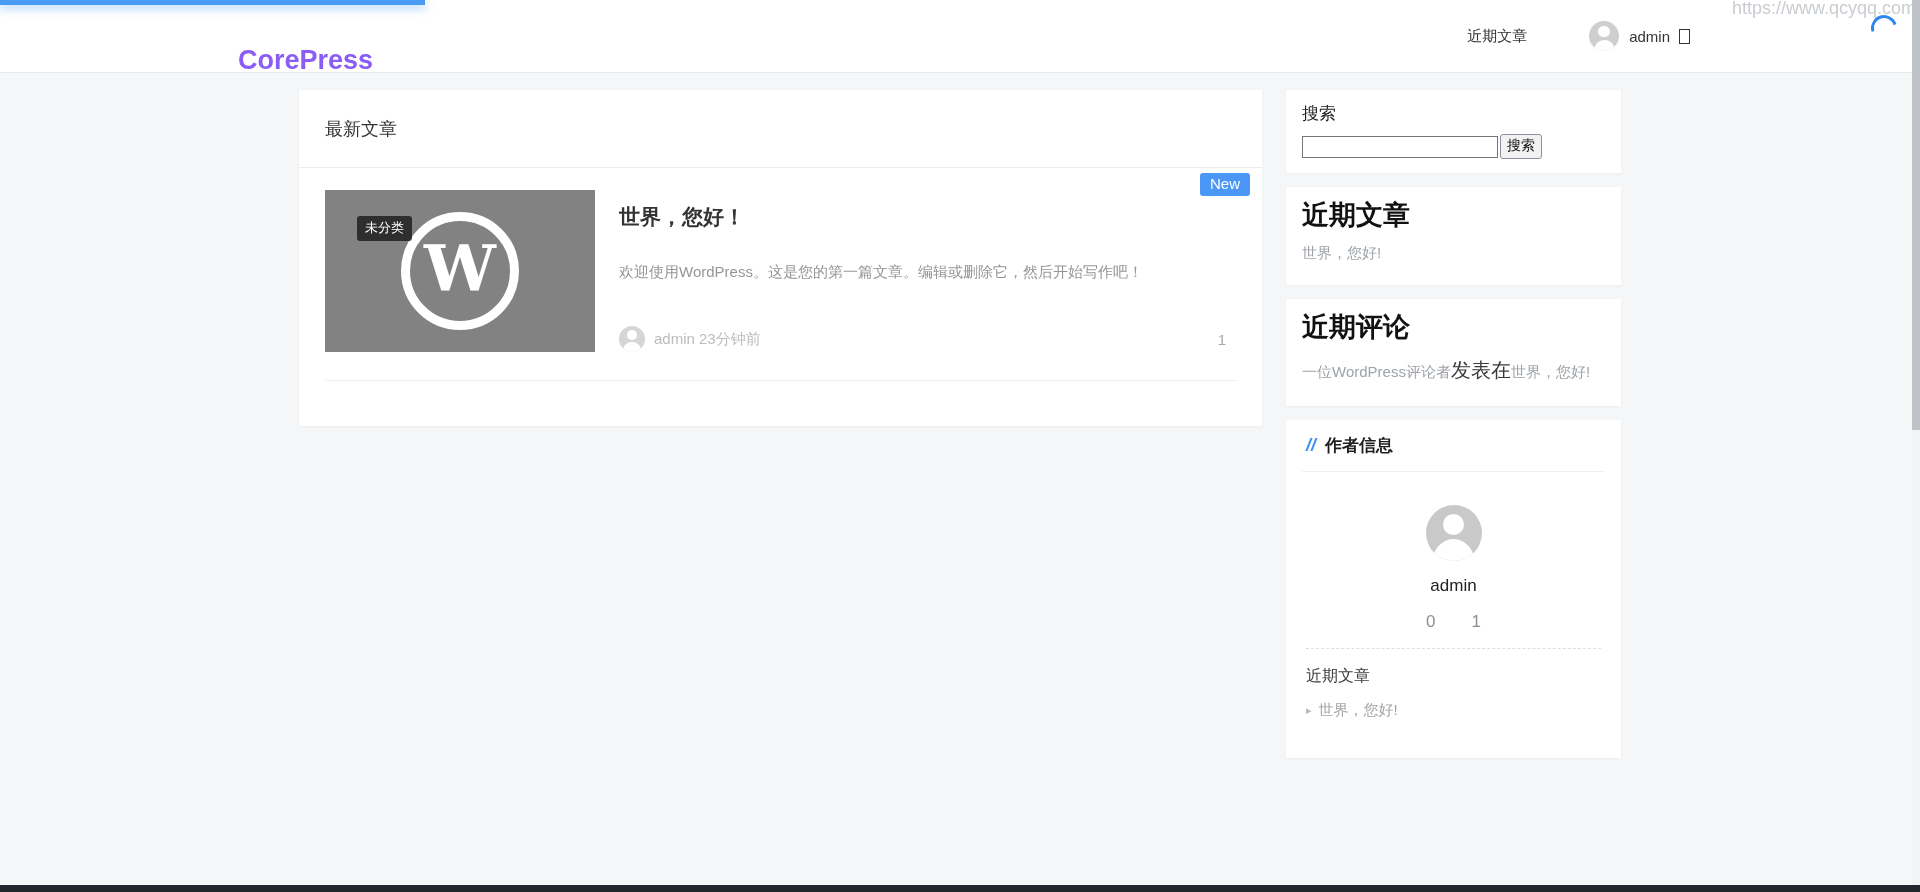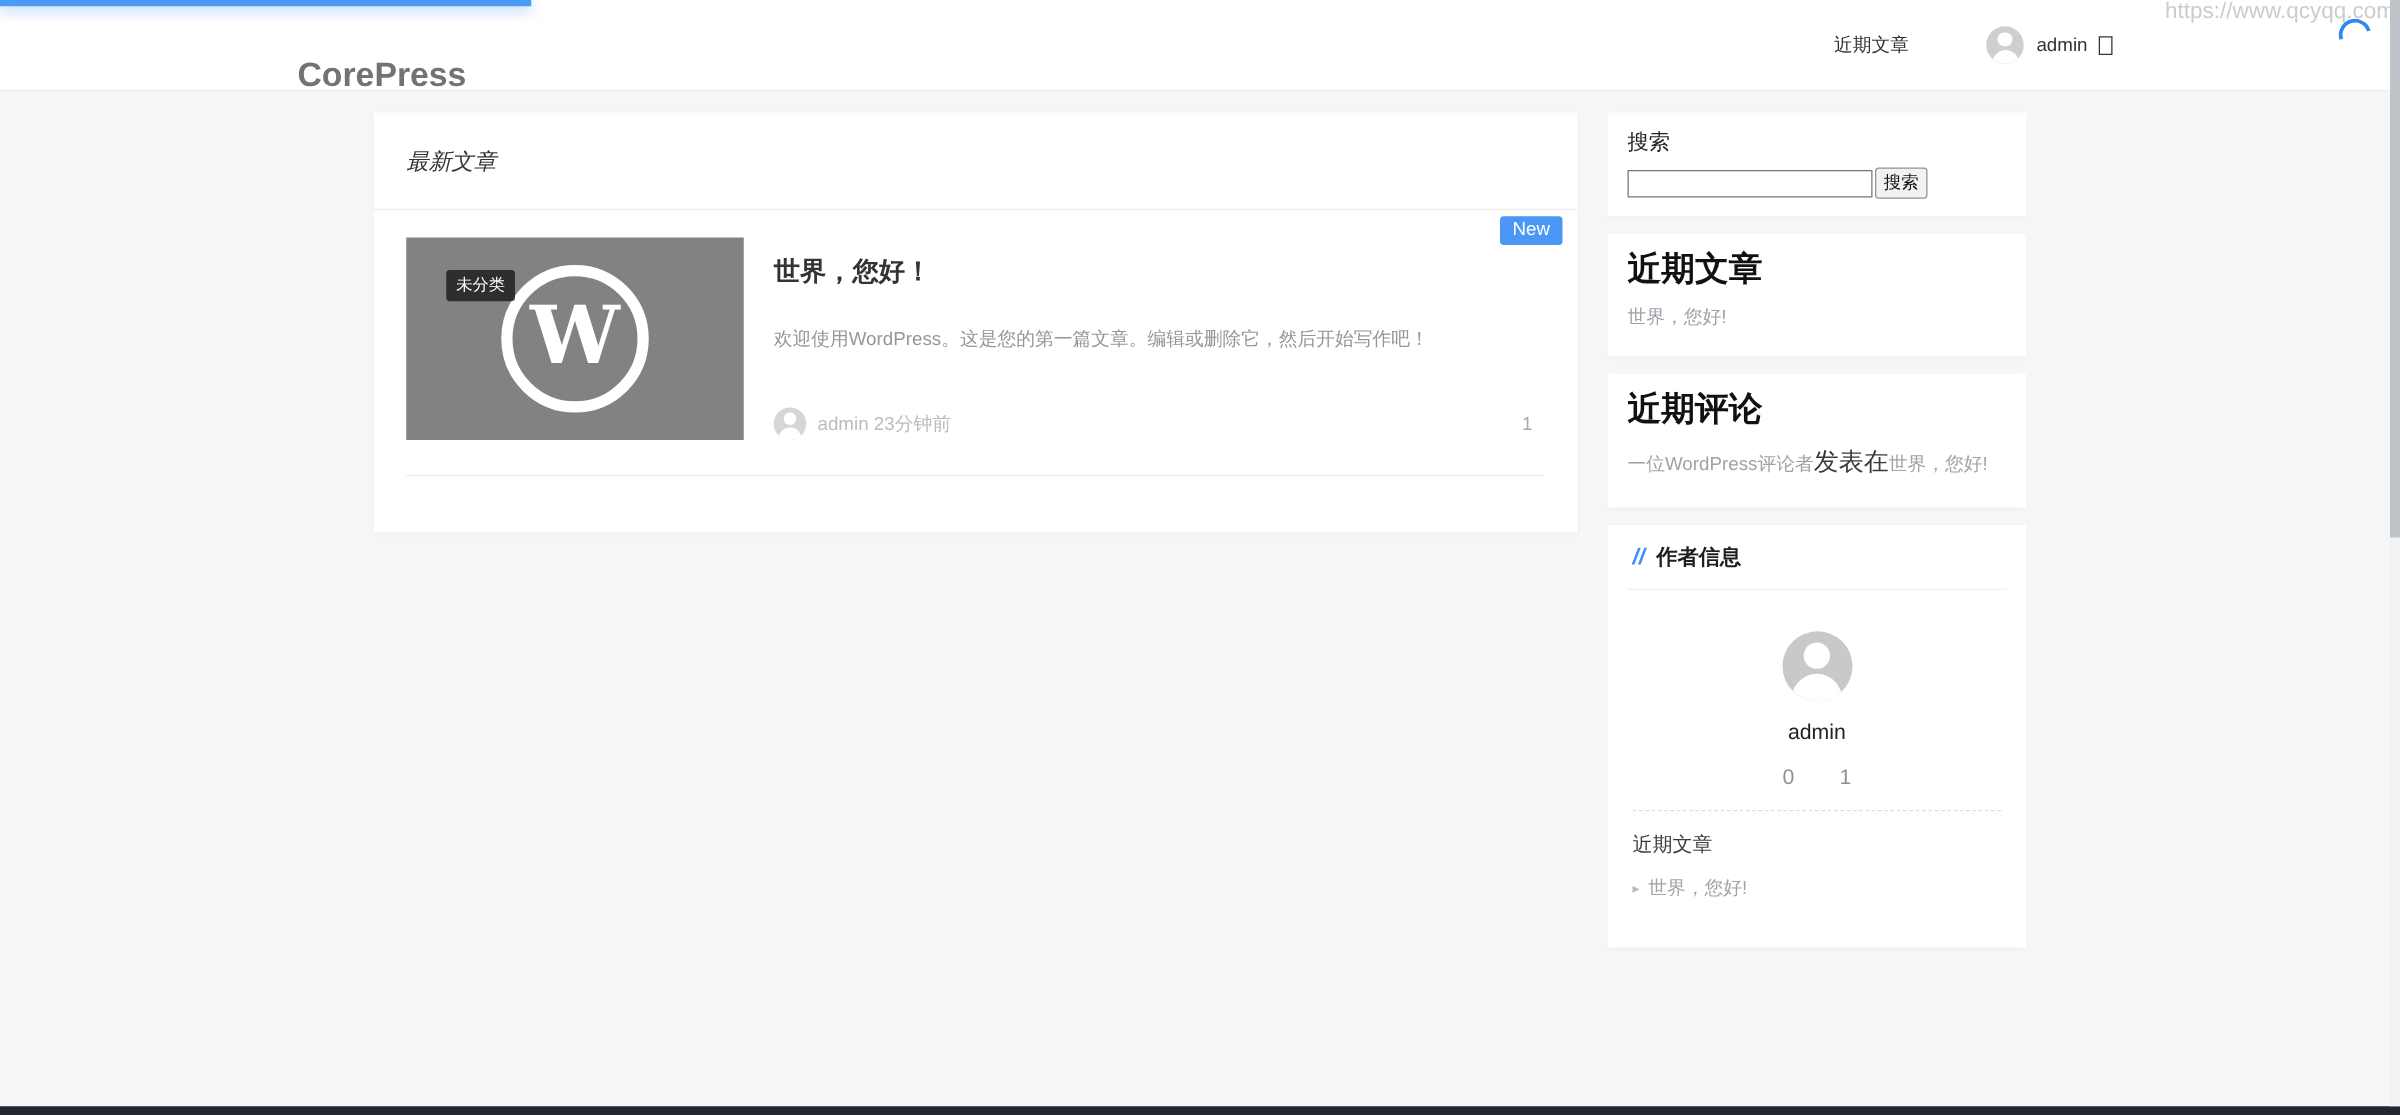--- a/index.html
+++ b/index.html
@@ -14,21 +14,21 @@
   
   .watermark { position:absolute; top:-2px; right:4px; font-size:18px; color:#c9cdd1;
     z-index:25; white-space:nowrap; }
   .spinner { position:absolute; top:15px; left:1871px; width:26px; height:26px;
     border:3px solid transparent; border-top-color:#2e86f0; border-left-color:#2e86f0;
     border-radius:50%; transform:rotate(28deg); z-index:25; }
   
   header { height:73px; background:#fff; border-bottom:1px solid #e9e9e9; position:relative; z-index:5; }
   .header-inner { width:1460px; height:100%; margin:0 auto; padding-left:8px;
     display:flex; align-items:center; justify-content:space-between; }
-  .logo { font-size:27px; font-weight:700; color:#737373; cursor:pointer;margin-top:48px; }
+  .logo { font-size:27px; font-weight:700; color:#8b5cf6; cursor:pointer;margin-top:48px; }
   .header-right { display:flex; align-items:center; }
   .nav-item { font-size:15px; color:#333; margin-right:62px; cursor:pointer; }
   .user-box { display:flex; align-items:center; cursor:pointer; }
   .avatar { border-radius:50%; background:#cfcfcf; position:relative; overflow:hidden; flex:none; }
   .avatar::before { content:""; position:absolute; width:38%; height:38%; border-radius:50%;
     background:#fff; top:16%; left:31%; }
   .avatar::after { content:""; position:absolute; width:76%; height:52%;
     border-radius:50% 50% 0 0 / 85% 85% 0 0; background:#fff; bottom:-14%; left:12%; }
   .avatar-30 { width:30px; height:30px; }
   .avatar-26 { width:26px; height:26px; background:#d6d6d6; }
@@ -36,21 +36,21 @@
   .user-name { font-size:15px; color:#333; margin-left:10px; }
   .tofu { display:inline-block; width:11px; height:15px; border:1px solid #333; margin-left:9px; }
   
   .page { padding-top:17px; }
   .container { width:1322px; margin:0 auto; display:flex; gap:24px; align-items:flex-start; }
   .main-col { width:963px; }
   .sidebar { width:335px; display:flex; flex-direction:column; gap:14px; }
   .card { background:#fff; box-shadow:0 1px 3px rgba(0,0,0,.04); }
   
   .card-header { height:78px; padding:0 26px; display:flex; align-items:center;
-    border-bottom:1px solid #ececec; font-size:18px; color:#333;font-style:italic; }
+    border-bottom:1px solid #ececec; font-size:18px; color:#333; }
   .card-body { padding:22px 26px 0; position:relative; }
   .new-badge { position:absolute; top:5px; right:12px; background:#4a97f5; color:#fff;
     font-size:15px; padding:2px 10px 4px; border-radius:3px; }
   .post { display:flex; gap:24px; }
   .thumb { width:270px; height:162px; background:#828282; position:relative; flex:none;
     display:flex; align-items:center; justify-content:center; cursor:pointer; }
   .cat-badge { position:absolute; top:26px; left:32px; background:rgba(25,25,25,.8);
     color:#fff; font-size:13px; padding:3px 8px 4px; border-radius:3px; }
   .wp-ring { width:118px; height:118px; border:9px solid #fff; border-radius:50%;
     display:flex; align-items:center; justify-content:center; }

